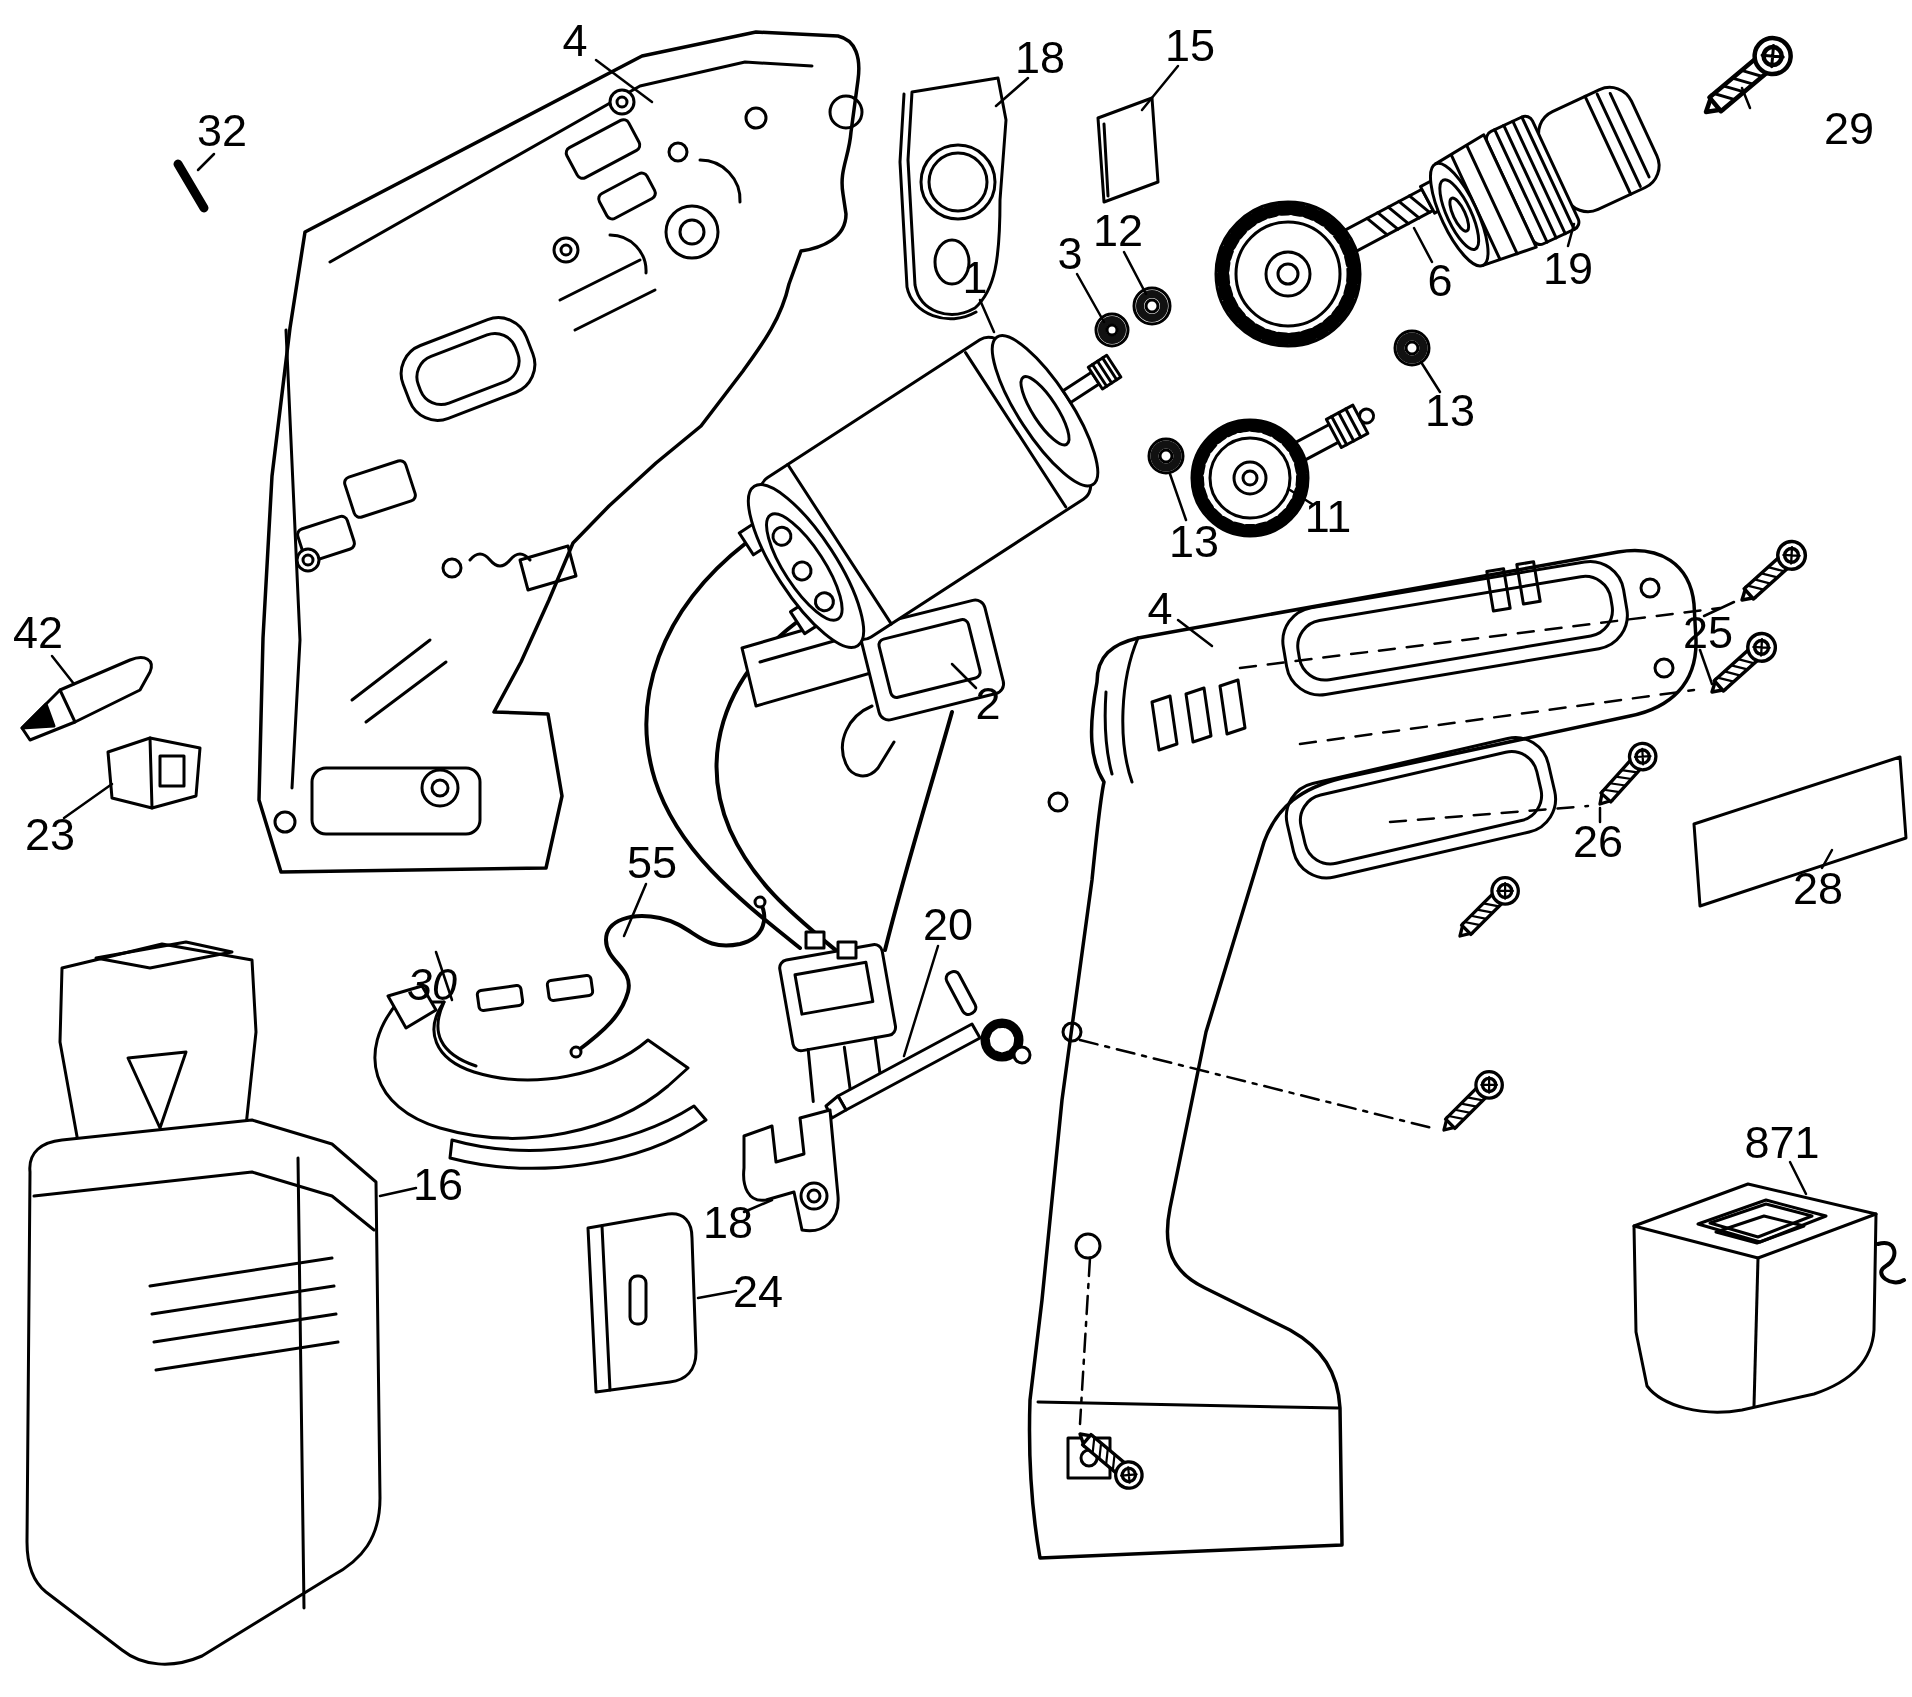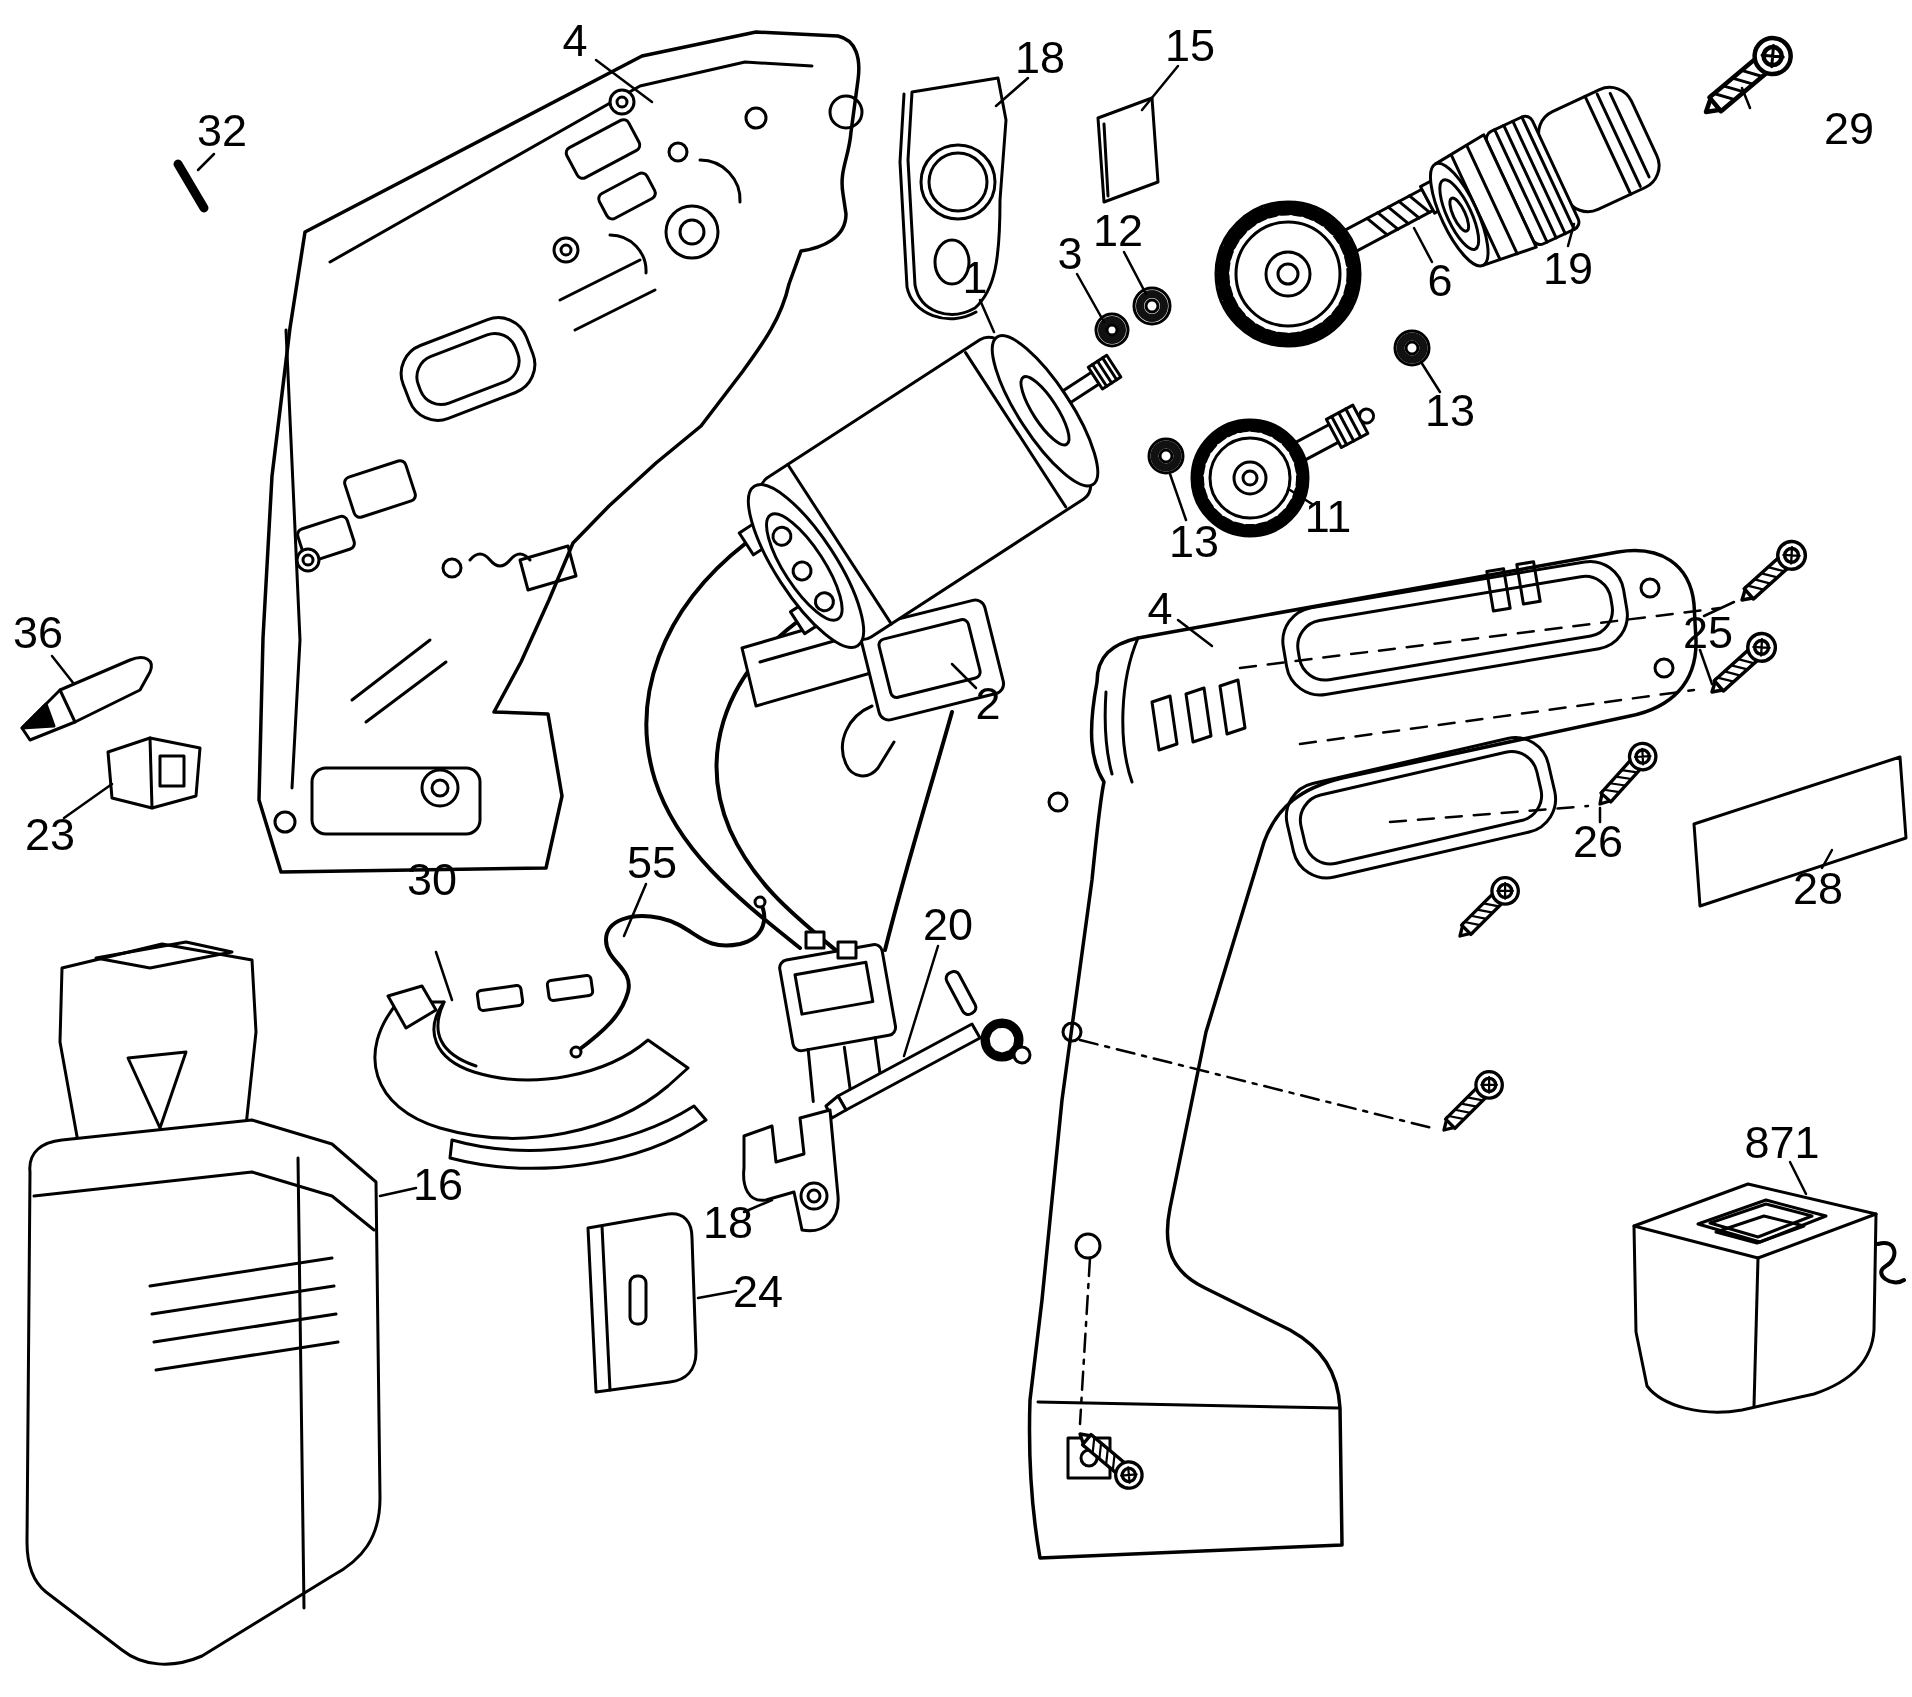--- a/index.html
+++ b/index.html
@@ -347,26 +347,26 @@
 <div class="lbl" style="left:1568px;top:268px;">19</div>
 <div class="lbl" style="left:1440px;top:280px;">6</div>
 <div class="lbl" style="left:1118px;top:230px;">12</div>
 <div class="lbl" style="left:1070px;top:253px;">3</div>
 <div class="lbl" style="left:975px;top:277px;">1</div>
 <div class="lbl" style="left:1450px;top:410px;">13</div>
 <div class="lbl" style="left:1328px;top:516px;">11</div>
 <div class="lbl" style="left:1194px;top:541px;">13</div>
 <div class="lbl" style="left:1160px;top:608px;">4</div>
 <div class="lbl" style="left:1688px;top:632px;margin-left:20px;">25</div>
-<div class="lbl" style="left:38px;top:632px;">36</div>
+<div class="lbl" style="left:38px;top:632px;">42</div>
 <div class="lbl" style="left:988px;top:703px;">2</div>
 <div class="lbl" style="left:50px;top:834px;">23</div>
 <div class="lbl" style="left:1598px;top:841px;">26</div>
 <div class="lbl" style="left:1818px;top:888px;">28</div>
 <div class="lbl" style="left:652px;top:862px;">55</div>
-<div class="lbl" style="left:432px;top:879px;">30</div>
+<div class="lbl" style="left:432px;top:984px;font-style:italic;">30</div>
 <div class="lbl" style="left:948px;top:924px;">20</div>
 <div class="lbl" style="left:438px;top:1184px;">16</div>
 <div class="lbl" style="left:728px;top:1222px;">18</div>
 <div class="lbl" style="left:758px;top:1291px;">24</div>
 <div class="lbl" style="left:1782px;top:1142px;">871</div>
 
 </div>
 
 </body></html>

